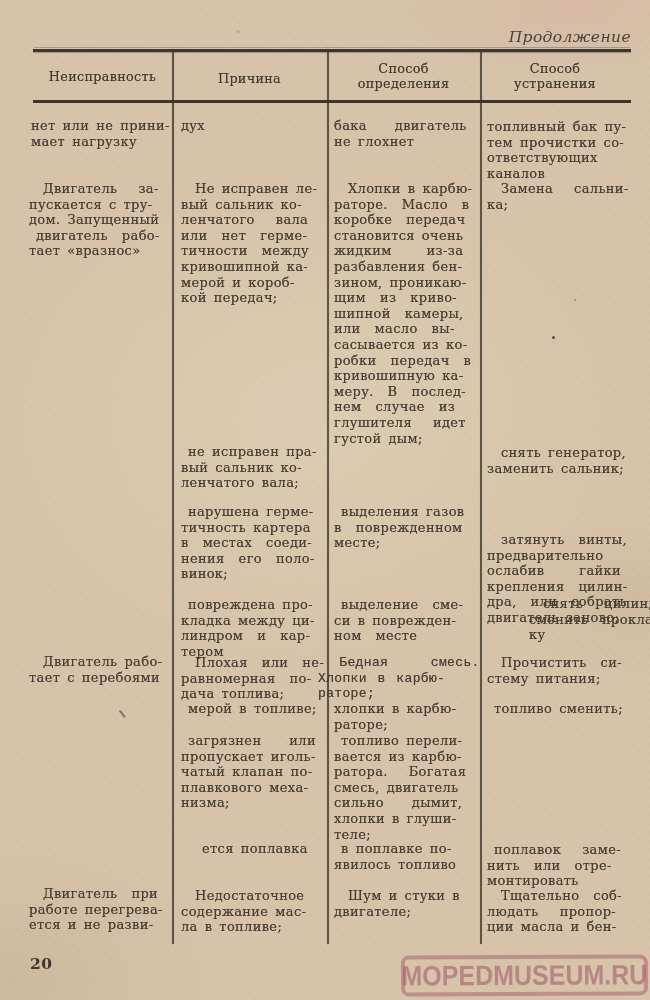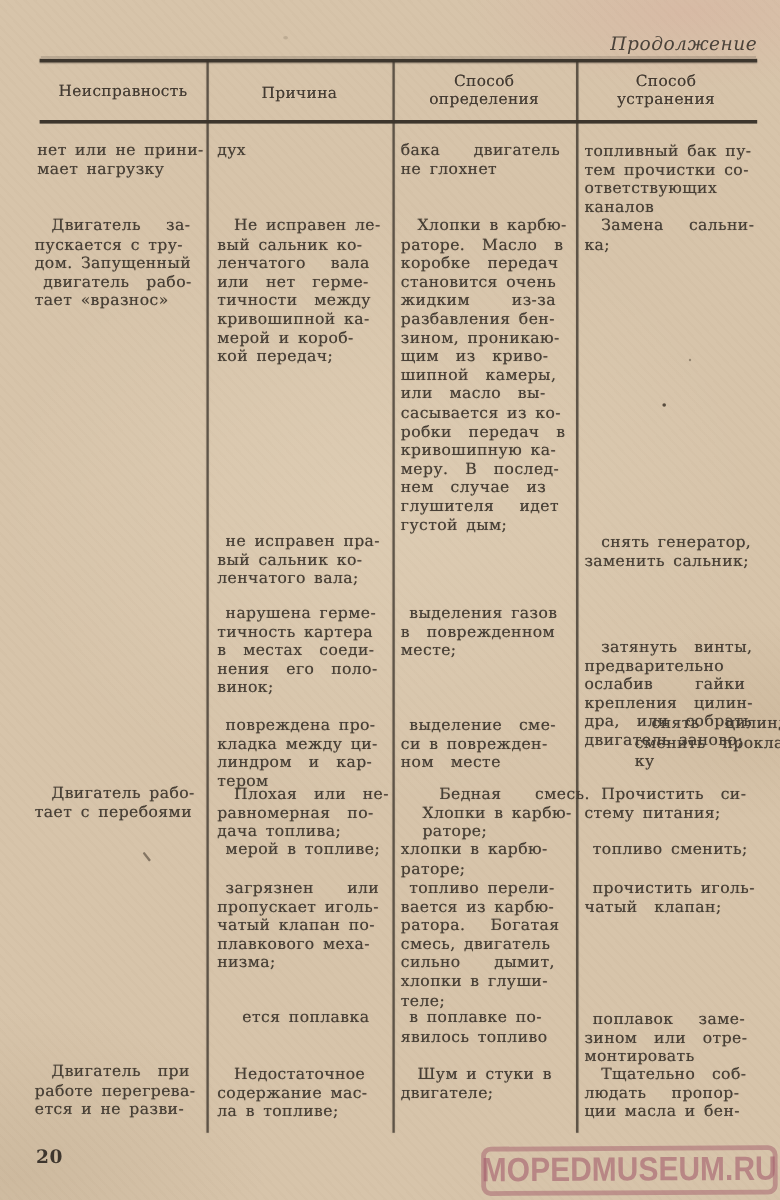--- a/index.html
+++ b/index.html
@@ -139,21 +139,21 @@
 меру.  В  послед-
 нем  случае  из
 глушителя   идет
 густой дым;</div>
   <div class="blk" style="left:334px;top:504px;width:142px;"> выделения газов
 в  поврежденном
 месте;</div>
   <div class="blk" style="left:334px;top:597px;width:142px;"> выделение  сме-
 си в поврежден-
 ном  месте</div>
-  <div class="blk" style="left:352px;top:655px;width:142px;">  Бедная    смесь.
+  <div class="blk" style="left:318px;top:655px;width:142px;font-family:Liberation Mono, monospace;">  Бедная    смесь.
 Хлопки в карбю-
 раторе;</div>
   <div class="blk" style="left:334px;top:701px;width:142px;">хлопки в карбю-
 раторе;</div>
   <div class="blk" style="left:334px;top:733px;width:142px;"> топливо перели-
 вается из карбю-
 ратора.   Богатая
 смесь, двигатель
 сильно    дымит,
 хлопки в глуши-
@@ -176,24 +176,22 @@
 ослабив     гайки
 крепления  цилин-
 дра,  или  собрать
 двигатель заново;</div>
   <div class="blk" style="left:487px;top:596px;width:142px;margin-left:42px;">  снять   цилиндр,
 сменить  проклад-
 ку</div>
   <div class="blk" style="left:487px;top:655px;width:142px;">  Прочистить  си-
 стему питания;</div>
   <div class="blk" style="left:487px;top:701px;width:142px;"> топливо сменить;</div>
-  <div class="blk" style="left:487px;top:733px;width:142px;"> прочистить иголь-
-чатый  клапан;</div>
   <div class="blk" style="left:487px;top:842px;width:142px;"> поплавок   заме-
-зином  или  отре-
+нить  или  отре-
 монтировать</div>
   <div class="blk" style="left:487px;top:888px;width:142px;">  Тщательно  соб-
 людать   пропор-
 ции масла и бен-</div>
 
   <div class="pagenum">20</div>
   <div class="watermark">
     <span>MOPEDMUSEUM.RU</span>
   </div>
 

